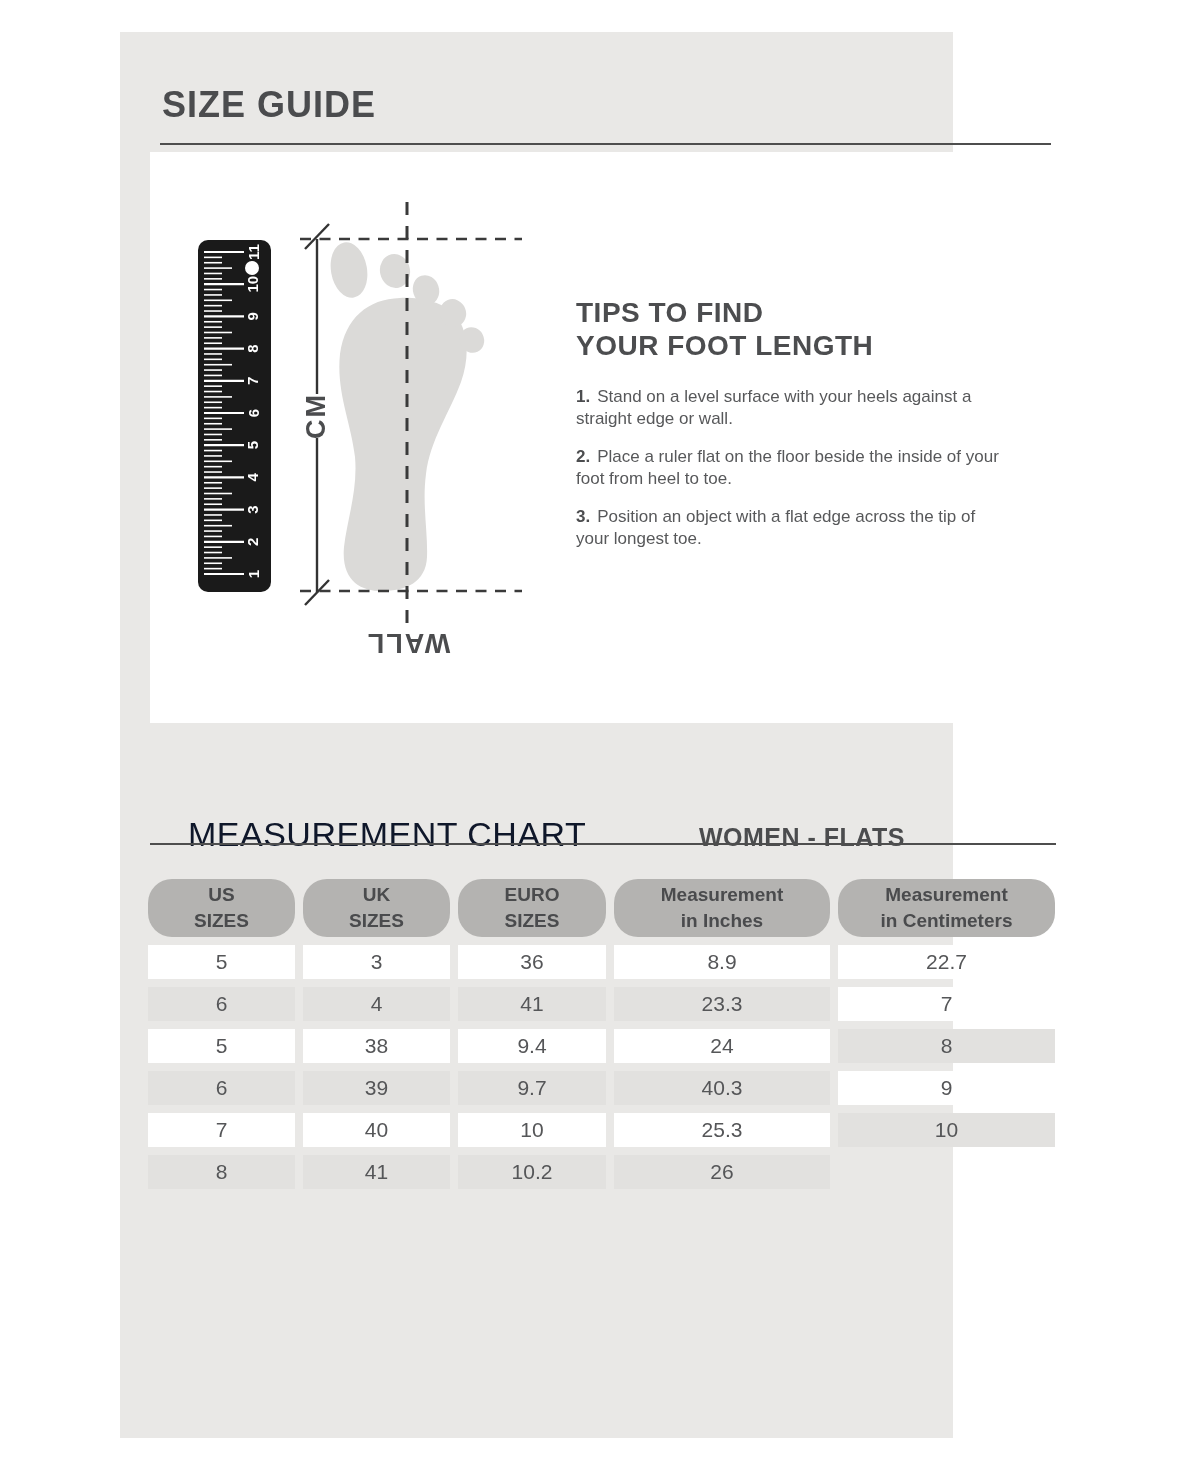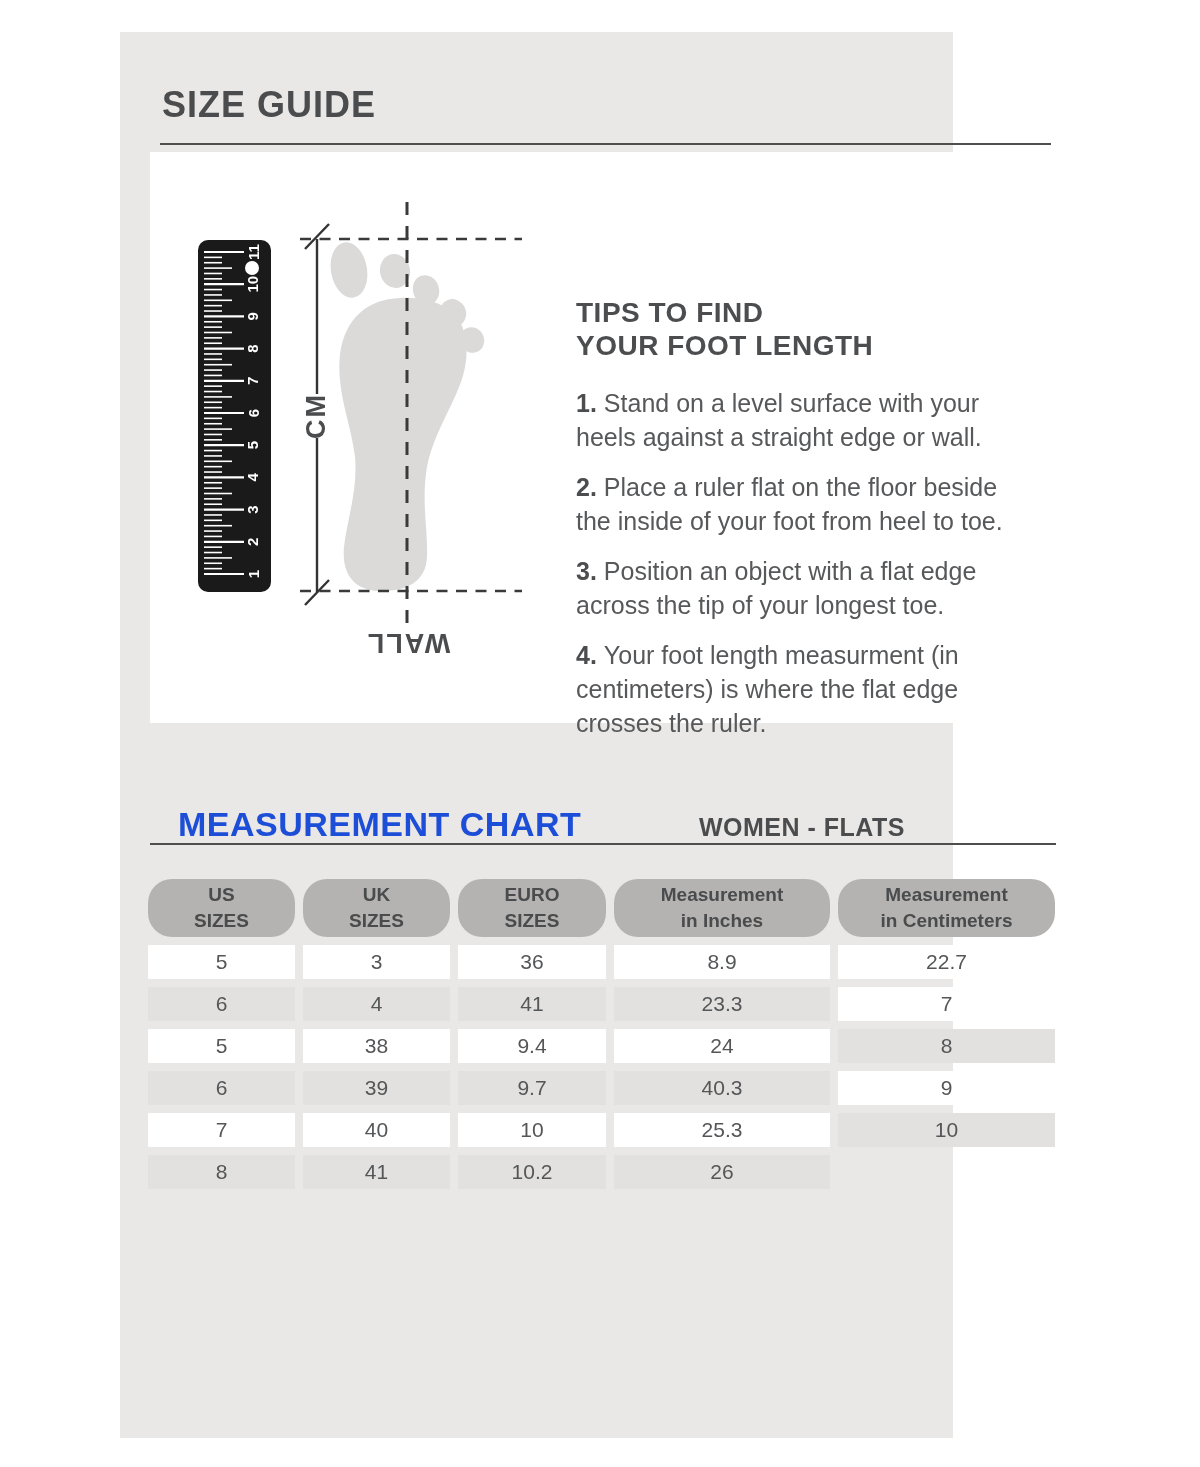--- a/index.html
+++ b/index.html
@@ -11,25 +11,25 @@
   .divider{position:absolute;height:2px;background:#4e4e4e;}
   .divider-1{left:40px;top:111px;width:891px;}
   .divider-2{left:30px;top:811px;width:906px;}
   .diagram-box{position:absolute;left:30px;top:120px;width:901px;height:571px;background:#ffffff;}
   .diagram-svg{position:absolute;left:0;top:0;}
   .ruler-num{fill:#ffffff;font-size:15px;font-weight:bold;font-family:"Liberation Sans",sans-serif;}
   .diagram-label{fill:#4b4c4e;font-size:27px;font-weight:bold;letter-spacing:2px;
     font-family:"Liberation Sans",sans-serif;}
   .tips{position:absolute;left:426px;top:144px;width:436px;color:#57585a;}
   .tips h2{margin:0 0 24px 0;font-size:28px;line-height:33px;font-weight:bold;color:#4c4d4f;letter-spacing:0.5px;}
-  .tips p{margin:0 0 16px 0;font-size:25px;line-height:34px;}
+  .tips p{margin:0 0 16px 0;font-size:17px;line-height:22px;}
   .tips p b{color:#4c4d4f;margin-right:7px;}
   .chart-header{position:absolute;left:50px;right:48px;top:767px;display:flex;
     justify-content:space-between;align-items:baseline;}
-  .chart-title{margin:8px;font-size:34px;line-height:1;font-weight:bold;color:#1d4ed8;letter-spacing:0.5px;}
+  .chart-title{margin:18px;font-size:34px;line-height:1;font-weight:normal;color:#0f172a;letter-spacing:0.5px;}
   .chart-category{font-size:25px;font-weight:bold;color:#4b4c4e;letter-spacing:0.5px;}
   .size-table{position:absolute;left:28px;top:847px;width:907px;display:grid;
     grid-template-columns:147px 147px 148px 216px 217px;column-gap:8px;row-gap:8px;}
   .th{height:58px;background:#b4b3b1;color:#4a4b4d;display:flex;flex-direction:column;
     justify-content:center;align-items:center;font-size:19px;line-height:26px;font-weight:bold;text-align:center;border-radius:24px;}
   .td{height:34px;display:flex;justify-content:center;align-items:center;
     font-size:21px;color:#555658;}
   .row-odd{background:#ffffff;}
   .row-even{background:#e2e1df;}
 </style>
@@ -151,21 +151,20 @@
 
         <text class="diagram-label" x="258" y="491" transform="rotate(180 258 491)" text-anchor="middle" dominant-baseline="central">WALL</text>
       </svg>
 
       <div class="tips">
         <h2><span>TIPS TO FIND</span><br>
             <span>YOUR FOOT LENGTH</span></h2>
         <p><b>1.</b><span>Stand on a level surface with your heels against a straight edge or wall.</span></p>
         <p><b>2.</b><span>Place a ruler flat on the floor beside the inside of your foot from heel to toe.</span></p>
         <p><b>3.</b><span>Position an object with a flat edge across the tip of your longest toe.</span></p>
-        <p><b>4.</b><span>Your foot length measurment (in centimeters) is where the flat edge crosses the ruler.</span></p>
       </div>
     </div>
 
     <div class="chart-header">
       <h2 class="chart-title">MEASUREMENT CHART</h2>
       <div class="chart-category">WOMEN - FLATS</div>
     </div>
     <div class="divider divider-2"></div>
 
     <div class="size-table">

